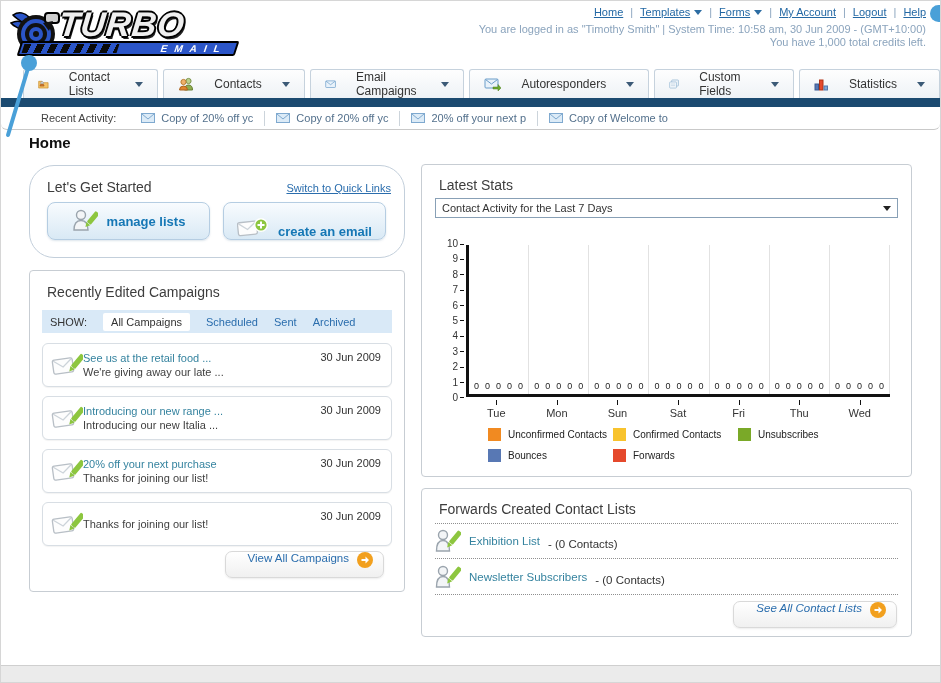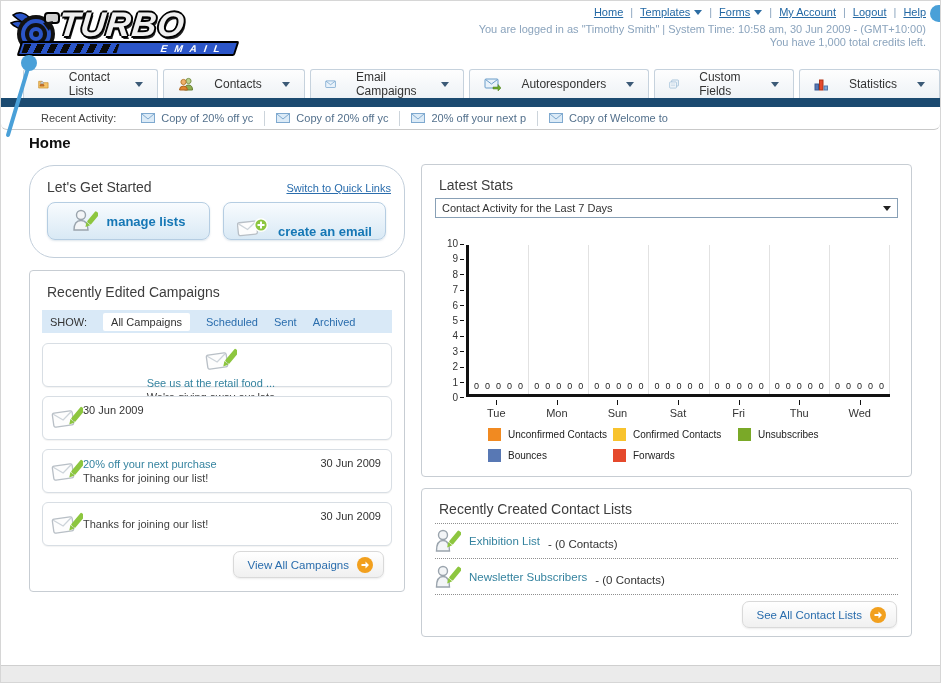--- a/index.html
+++ b/index.html
@@ -75,22 +75,22 @@
   .filter-link.active { background:#fff; color:#333; padding:3px 8px; border-radius:2px; }
   .card { position:absolute; left:12px; right:12px; height:44px; border:1px solid #d8dee4;
      border-radius:6px; background:#fff; display:flex; align-items:center;
      box-shadow:0 1px 1px rgba(0,0,0,.05); }
   .card-icon { margin-left:8px; flex:0 0 32px; }
   .card-text { flex:1; line-height:14px; }
   .card-title { font-size:11px; color:#35839f; cursor:pointer; }
   .card-sub { font-size:11px; color:#3f3f3f; }
   .card-date { font-size:11px; color:#333; align-self:flex-start; margin:7px 10px 0 0; }
   .pill-btn { position:absolute; height:27px; border:1px solid #d9d9d9; border-radius:7px;
-     background:linear-gradient(#ffffff,#f0f0f0); display:flex; align-items:center; gap:8px;
-     padding:0 10px 0 14px; font-size:11.5px; color:#2a6dad; cursor:pointer;
+     background:linear-gradient(#ffffff,#f0f0f0); display:flex; align-items:flex-start; gap:8px;
+     padding:0 10px 0 22px; font-size:11.5px; color:#2a6dad; cursor:pointer;
      box-shadow:0 1px 2px rgba(0,0,0,.08); }
   .view-all-btn { right:20px; top:280px; }
 
   .panel-stats { left:420px; top:163px; width:491px; height:313px; }
   .ls-title { position:absolute; left:17px; top:12px; }
   .stats-select { position:absolute; left:13px; right:13px; top:33px; height:20px;
      border:1px solid #88a0b6; background:#fff; font-size:11px; color:#333;
      display:flex; align-items:center; padding-left:6px; cursor:pointer; }
   .select-caret { position:absolute; right:6px; top:7px; width:0; height:0;
      border-left:4px solid transparent; border-right:4px solid transparent; border-top:5px solid #222; }
@@ -115,21 +115,21 @@
   .swatch { width:13px; height:13px; flex:0 0 13px; }
 
   .panel-lists { left:420px; top:487px; width:491px; height:149px; }
   .cl-title { position:absolute; left:17px; top:12px; }
   .cl-items { position:absolute; left:13px; right:13px; top:34px; }
   .cl-row { display:flex; align-items:center; gap:8px; height:36px;
      border-bottom:1px dotted #8f8f8f; font-size:11.5px; }
   .cl-row:first-child { border-top:1px dotted #8f8f8f; }
   .cl-link { color:#35839f; cursor:pointer; }
   .cl-detail { color:#333;margin-top:6px; }
-  .see-all-btn { right:14px; top:112px; }
+  .see-all-btn { right:14px; top:112px;font-style:italic; }
 
   .footer-strip { position:absolute; left:0; bottom:0; width:100%; height:17px;
      background:#ebebeb; border-top:1px solid #cfcfcf; }
   .content-bottom-line { position:absolute; left:0; top:664px; width:100%; height:1px; background:#dcdcdc; }
 </style>
 </head>
 <body>
 
 <div class="page">
 
@@ -312,21 +312,21 @@
   <div class="panel panel-campaigns">
     <div class="panel-title pc-title">Recently Edited Campaigns</div>
     <div class="filter-bar">
       <span class="filter-show">SHOW:</span>
       <span class="filter-link active">All Campaigns</span>
       <span class="filter-link">Scheduled</span>
       <span class="filter-link">Sent</span>
       <span class="filter-link">Archived</span>
     </div>
 
-    <div class="card" style="top:72px;flex-direction:column;">
+    <div class="card" style="top:72px;">
       <svg class="card-icon" width="32" height="28" viewBox="0 0 32 28">
         <g transform="rotate(-8 12 15)">
             <rect x="2" y="8" width="20" height="14" rx="2" fill="#fdfdfd" stroke="#b8bfc6" stroke-width="1.3"></rect>
             <path d="M3 9 L12 16 L21 9" fill="none" stroke="#ccd3d9" stroke-width="1.3"></path>
           </g>
         <g transform="rotate(40 24 13)">
             <rect x="21.8" y="1" width="5.4" height="16" rx="1.3" fill="#8dc63f"></rect>
             <path d="M21.8 17.5 L27.2 17.5 L24.5 22.5 Z" fill="#8dc63f"></path>
           </g>
       </svg>
@@ -341,20 +341,24 @@
       <svg class="card-icon" width="32" height="28" viewBox="0 0 32 28">
         <g transform="rotate(-8 12 15)">
             <rect x="2" y="8" width="20" height="14" rx="2" fill="#fdfdfd" stroke="#b8bfc6" stroke-width="1.3"></rect>
             <path d="M3 9 L12 16 L21 9" fill="none" stroke="#ccd3d9" stroke-width="1.3"></path>
           </g>
         <g transform="rotate(40 24 13)">
             <rect x="21.8" y="1" width="5.4" height="16" rx="1.3" fill="#8dc63f"></rect>
             <path d="M21.8 17.5 L27.2 17.5 L24.5 22.5 Z" fill="#8dc63f"></path>
           </g>
       </svg>
+      <div class="card-text">
+        <div class="card-title">Introducing our new range ...</div>
+        <div class="card-sub">Introducing our new Italia ...</div>
+      </div>
       <div class="card-date">30 Jun 2009</div>
     </div>
 
     <div class="card" style="top:178px;">
       <svg class="card-icon" width="32" height="28" viewBox="0 0 32 28">
         <g transform="rotate(-8 12 15)">
             <rect x="2" y="8" width="20" height="14" rx="2" fill="#fdfdfd" stroke="#b8bfc6" stroke-width="1.3"></rect>
             <path d="M3 9 L12 16 L21 9" fill="none" stroke="#ccd3d9" stroke-width="1.3"></path>
           </g>
         <g transform="rotate(40 24 13)">
@@ -541,21 +545,21 @@
           <span>Bounces</span>
         </div>
         <div class="legend-item">
           <span class="swatch" style="background: rgb(229, 73, 44);"></span>
           <span>Forwards</span>
         </div>
       </div>
   </div>
 
   <div class="panel panel-lists">
-    <div class="panel-title cl-title">Recently Created Contact Lists</div>
+    <div class="panel-title cl-title">Forwards Created Contact Lists</div>
     <div class="cl-items">
       <div class="cl-row">
         <svg width="26" height="28" viewBox="0 0 26 28">
           <circle cx="8" cy="8" r="4.5" fill="#f3f5f7" stroke="#9aa4ad" stroke-width="1.4"></circle>
           <path d="M1.5 24 Q1.5 13.5 8 13.5 Q14.5 13.5 14.5 24 Z" fill="#f3f5f7" stroke="#9aa4ad" stroke-width="1.4"></path>
           <g transform="rotate(40 18 13)">
               <rect x="15.8" y="2" width="5" height="15" rx="1.2" fill="#8dc63f"></rect>
               <path d="M15.8 17.5 L20.8 17.5 L18.3 22.5 Z" fill="#8dc63f"></path>
             </g>
         </svg>

